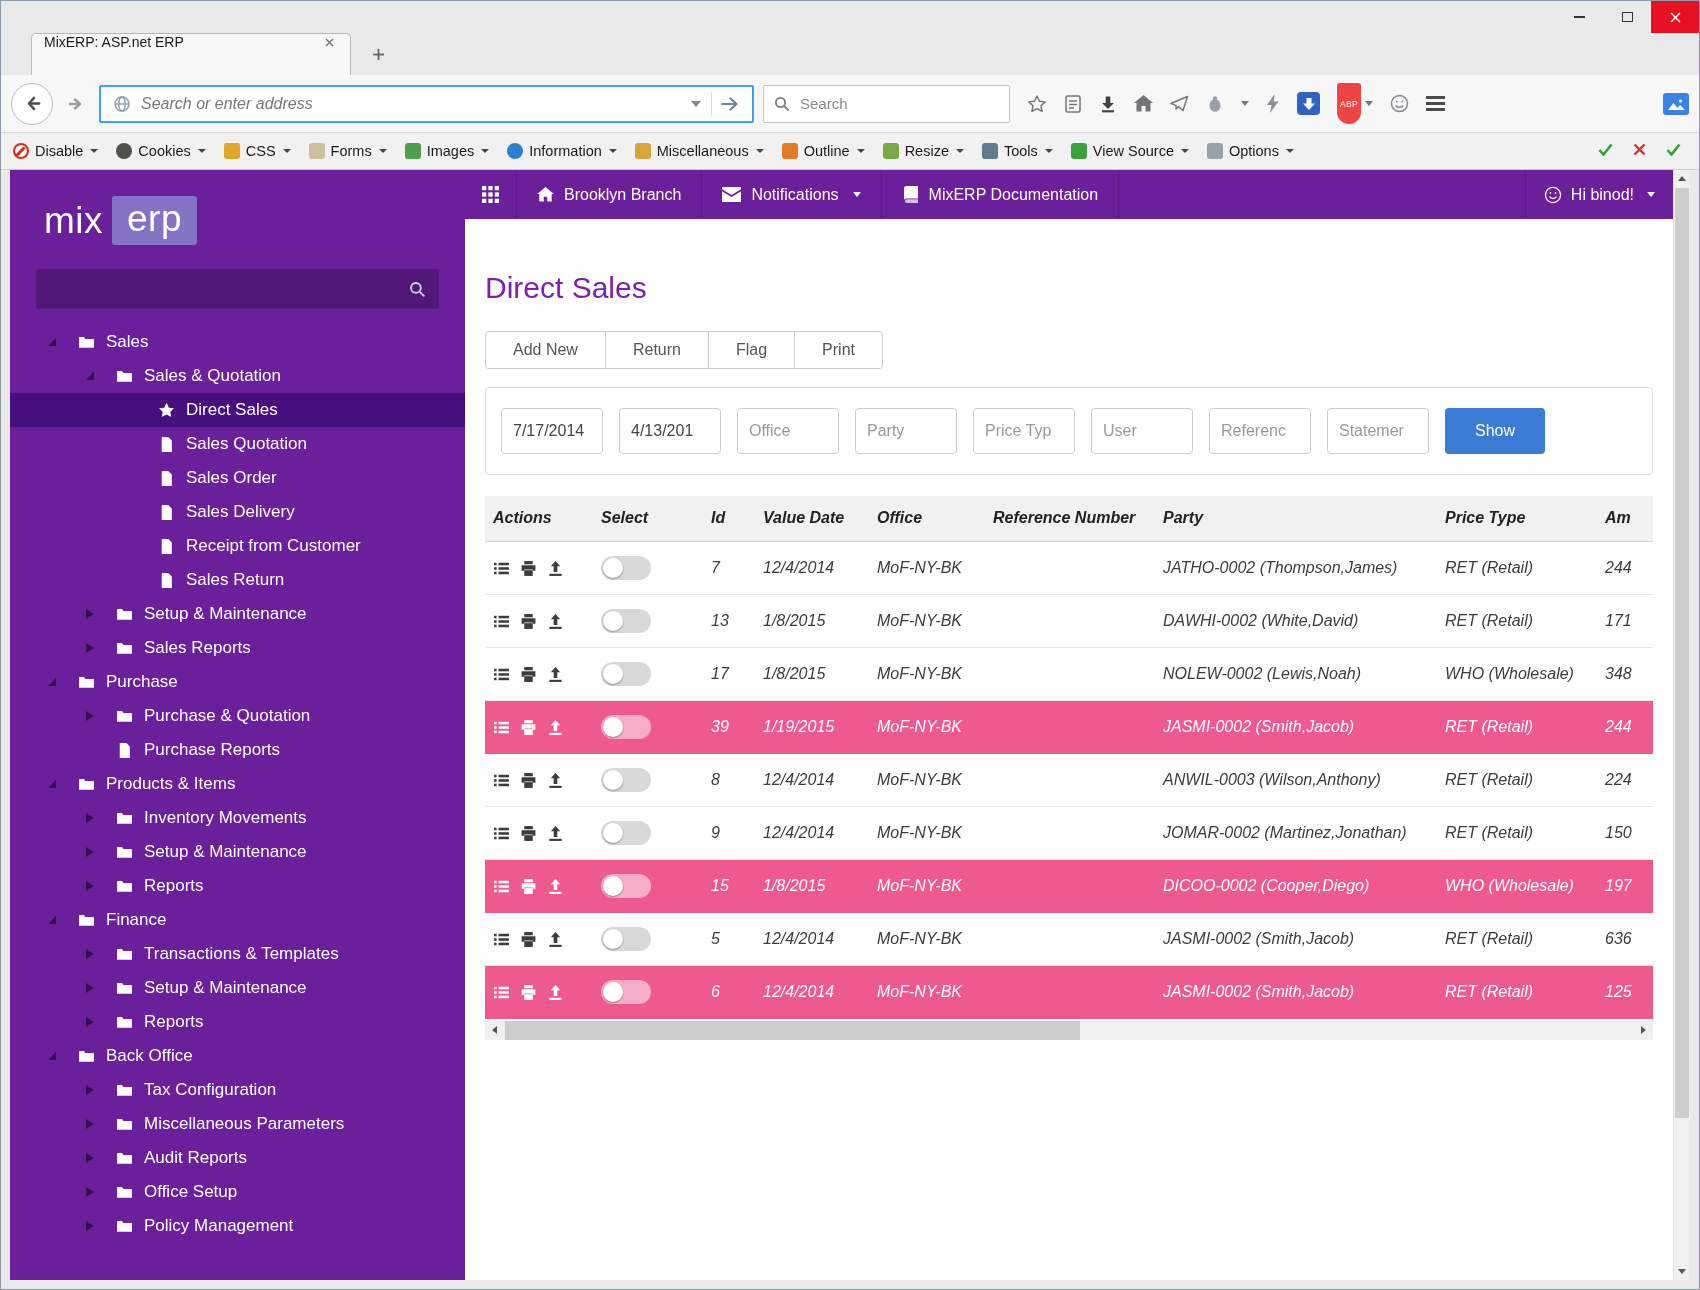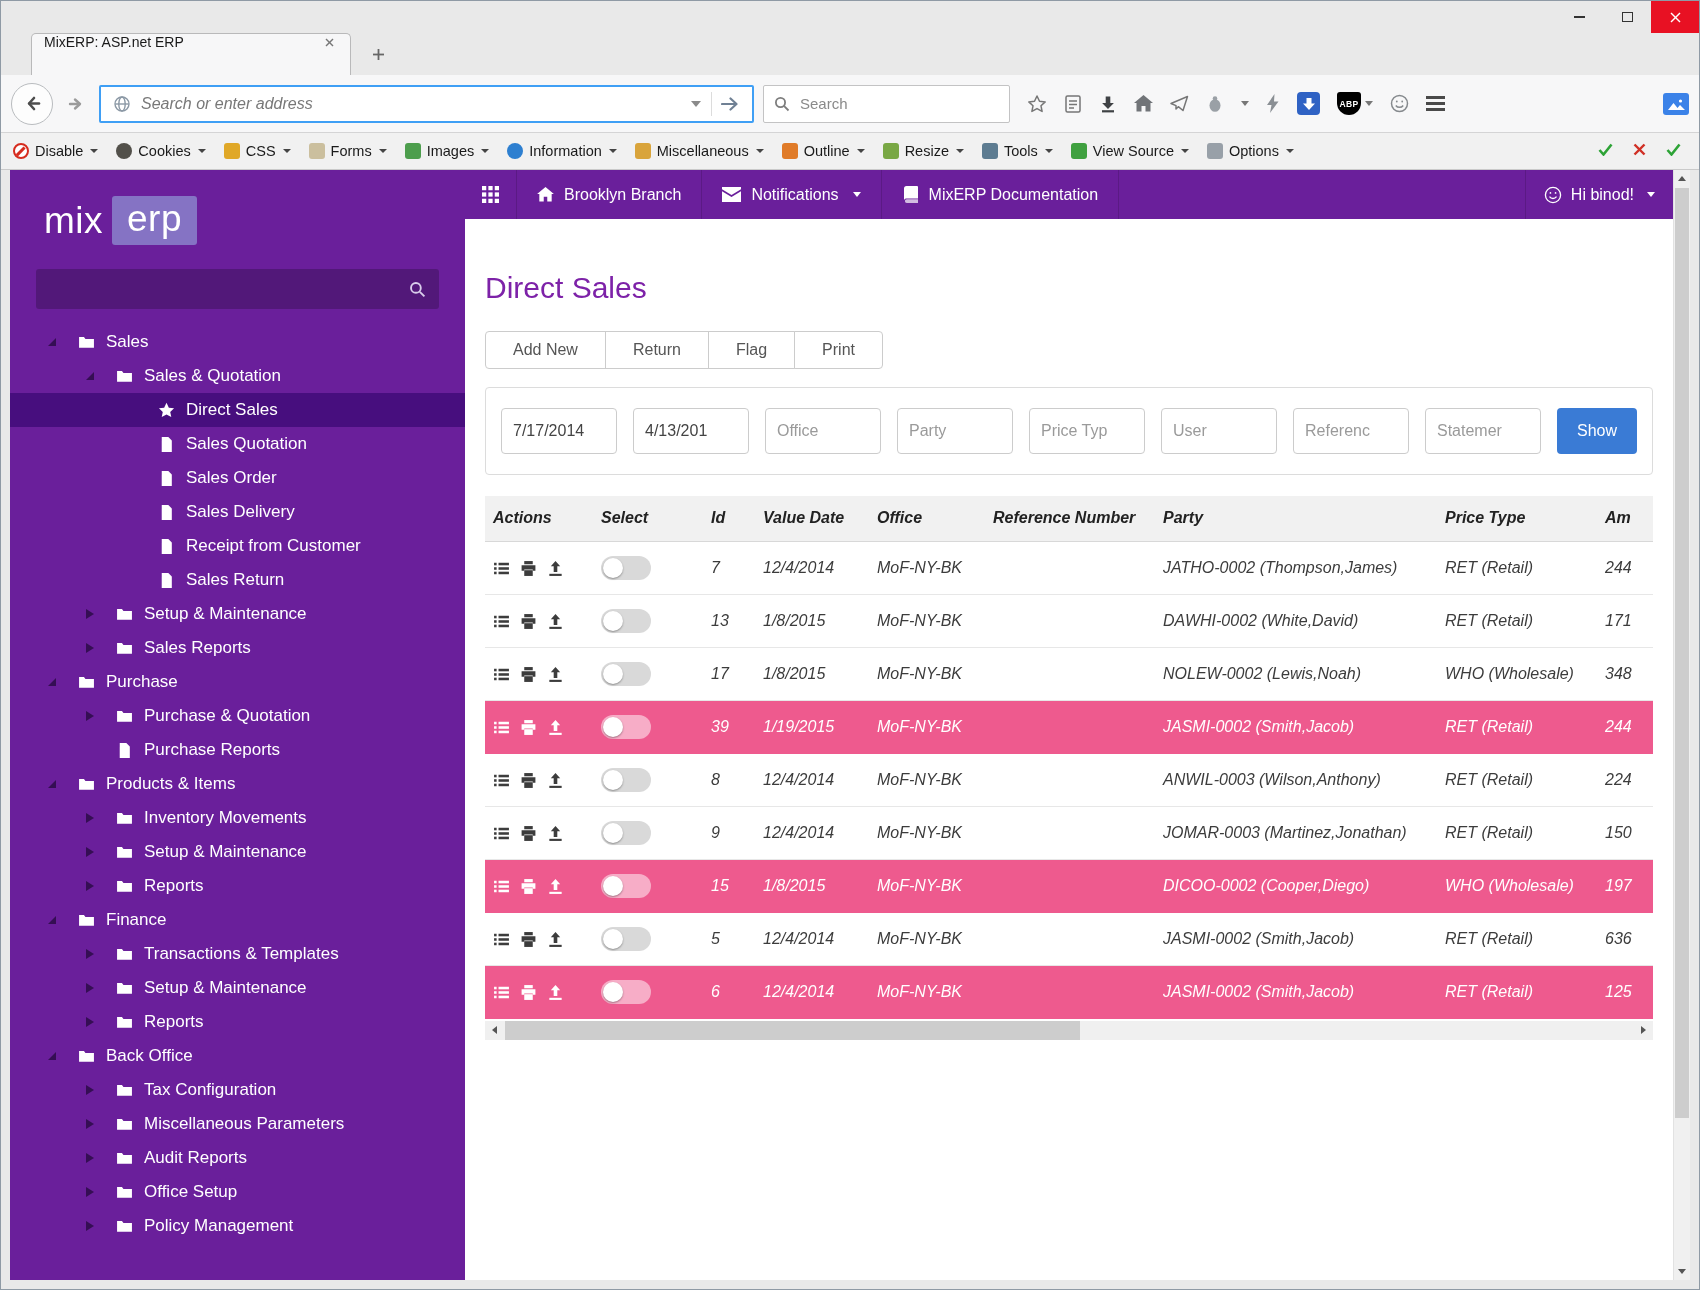--- a/index.html
+++ b/index.html
@@ -41,21 +41,21 @@
   .url-divider{width:1px;height:24px;background:#dcdcdc;}
   .url-go{padding:0 9px;display:flex;}
   .searchbox{width:247px;height:38px;border:1px solid #c3c3c4;border-radius:2px;background:#fff;display:flex;align-items:center;padding:0 10px;flex:none;gap:8px;}
   .searchbox input{flex:1;border:none;outline:none;font-size:15px;color:#737373;background:transparent;min-width:0;font-family:inherit;}
   .searchbox input::placeholder{color:#8a8a8a;}
   .nav-icons{display:flex;align-items:center;gap:17px;margin-left:8px;flex:1;}
   .nicon{display:flex;align-items:center;justify-content:center;}
   .small-caret{width:0;height:0;border-left:4px solid transparent;border-right:4px solid transparent;border-top:5px solid #777;}
   .vdh{width:23px;height:23px;background:#2f62c4;border-radius:4px;display:flex;align-items:center;justify-content:center;}
   .abp-wrap{display:flex;align-items:center;gap:4px;}
-  .abp{width:24px;height:23px;background:#000000;border-radius:3px 3px 12px 12px;display:flex;align-items:center;justify-content:center;font-size:8.5px;font-weight:bold;color:#fff;letter-spacing:.3px;}
+  .abp{width:24px;height:41px;background:#ef4444;border-radius:3px 3px 12px 12px;display:flex;align-items:center;justify-content:center;font-size:8.5px;font-weight:normal;color:#fff;letter-spacing:.3px;}
   .menu-ic{width:19px;display:flex;flex-direction:column;gap:3.5px;}
   .menu-ic i{height:2.5px;background:#4a4a4a;display:block;}
   .shot{width:26px;height:22px;background:#3b82e8;border-radius:3px;display:flex;align-items:center;justify-content:center;margin-left:auto;}
 
   .devbar{height:37px;background:#f1f1f1;border-bottom:1px solid #cacaca;display:flex;align-items:center;padding:0 12px;flex:none;font-size:14.5px;color:#1a1a1a;}
   .devbar-items{display:flex;align-items:center;gap:18px;}
   .dev-item{display:flex;align-items:center;gap:6px;}
   .dev-ic{width:16px;height:16px;border-radius:3px;display:block;position:relative;flex:none;}
   .dev-caret{width:0;height:0;border-left:4px solid transparent;border-right:4px solid transparent;border-top:4.5px solid #444;margin-left:1px;}
   .devbar-status{margin-left:auto;display:flex;gap:20px;padding-right:6px;align-items:center;}
@@ -102,21 +102,21 @@
   .tb-caret{width:0;height:0;border-left:4.5px solid transparent;border-right:4.5px solid transparent;border-top:5px solid #fff;margin-left:4px;}
 
   .content{flex:1;padding:0 20px;overflow:hidden;}
   .page-title{margin:52px 0 0;font-size:30px;font-weight:500;color:#7d22a8;}
   .btn-group{display:flex;margin-top:26px;}
   .btn{background:#fff;border:1px solid #ccc;color:#555;font-size:16px;height:38px;padding:0 27px;margin-left:-1px;display:flex;align-items:center;font-family:inherit;cursor:pointer;}
   .btn:first-child{border-radius:4px 0 0 4px;margin-left:0;}
   .btn:last-child{border-radius:0 4px 4px 0;}
 
   .filter-panel{margin-top:18px;border:1px solid #dcdcdc;border-radius:4px;padding:20px 15px;display:flex;gap:16px;align-items:center;}
-  .f-input{width:116px;height:46px;border:1px solid #ccc;border-radius:4px;padding:0 11px;font-size:16px;color:#444;font-family:inherit;}
+  .f-input{width:102px;height:46px;border:1px solid #ccc;border-radius:4px;padding:0 11px;font-size:16px;color:#444;font-family:inherit;}
   .f-input::placeholder{color:#9a9a9a;}
   .show-btn{width:100px;height:46px;background:var(--blue);border:none;border-radius:4px;color:#fff;font-size:16px;font-family:inherit;cursor:pointer;}
 
   .grid-table{width:100%;border-collapse:collapse;table-layout:fixed;margin-top:21px;font-size:16px;color:#3c3c3c;font-style:italic;}
   .grid-table th{background:#f1f1f1;text-align:left;font-weight:bold;color:#222;height:45px;padding:0 8px;border-bottom:1px solid #d8d8d8;overflow:hidden;white-space:nowrap;}
   .grid-table td{height:53px;padding:0 8px;border-bottom:1px solid #e7e7e7;overflow:hidden;white-space:nowrap;}
   tr.hl{background:var(--pink);color:#fff;}
   tr.hl td{border-bottom-color:var(--pink);}
   .act{display:inline-flex;margin-right:10px;vertical-align:middle;color:inherit;}
   .act svg{width:17px;height:17px;display:block;}
@@ -933,21 +933,21 @@
                           <path d="M8 1l4.4 4.8H9.7v5.4H6.3V5.8H3.6z"></path>
                           <rect x="2.2" y="13" width="11.6" height="2"></rect>
                         </g>
                       </svg>
                     </span></td>
                   <td><span class="toggle"></span></td>
                   <td>9</td>
                   <td>12/4/2014</td>
                   <td>MoF-NY-BK</td>
                   <td></td>
-                  <td>JOMAR-0003 (Martinez,Jonathan)</td>
+                  <td>JOMAR-0002 (Martinez,Jonathan)</td>
                   <td>RET (Retail)</td>
                   <td>150</td>
                 </tr>
                 <tr class="hl">
                   <td><span class="act">
                       <svg viewBox="0 0 16 16">
                         <g fill="currentColor">
                           <rect x="1" y="2.6" width="2.4" height="2.4"></rect>
                           <rect x="5.2" y="2.6" width="9.8" height="2.4"></rect>
                           <rect x="1" y="6.8" width="2.4" height="2.4"></rect>

